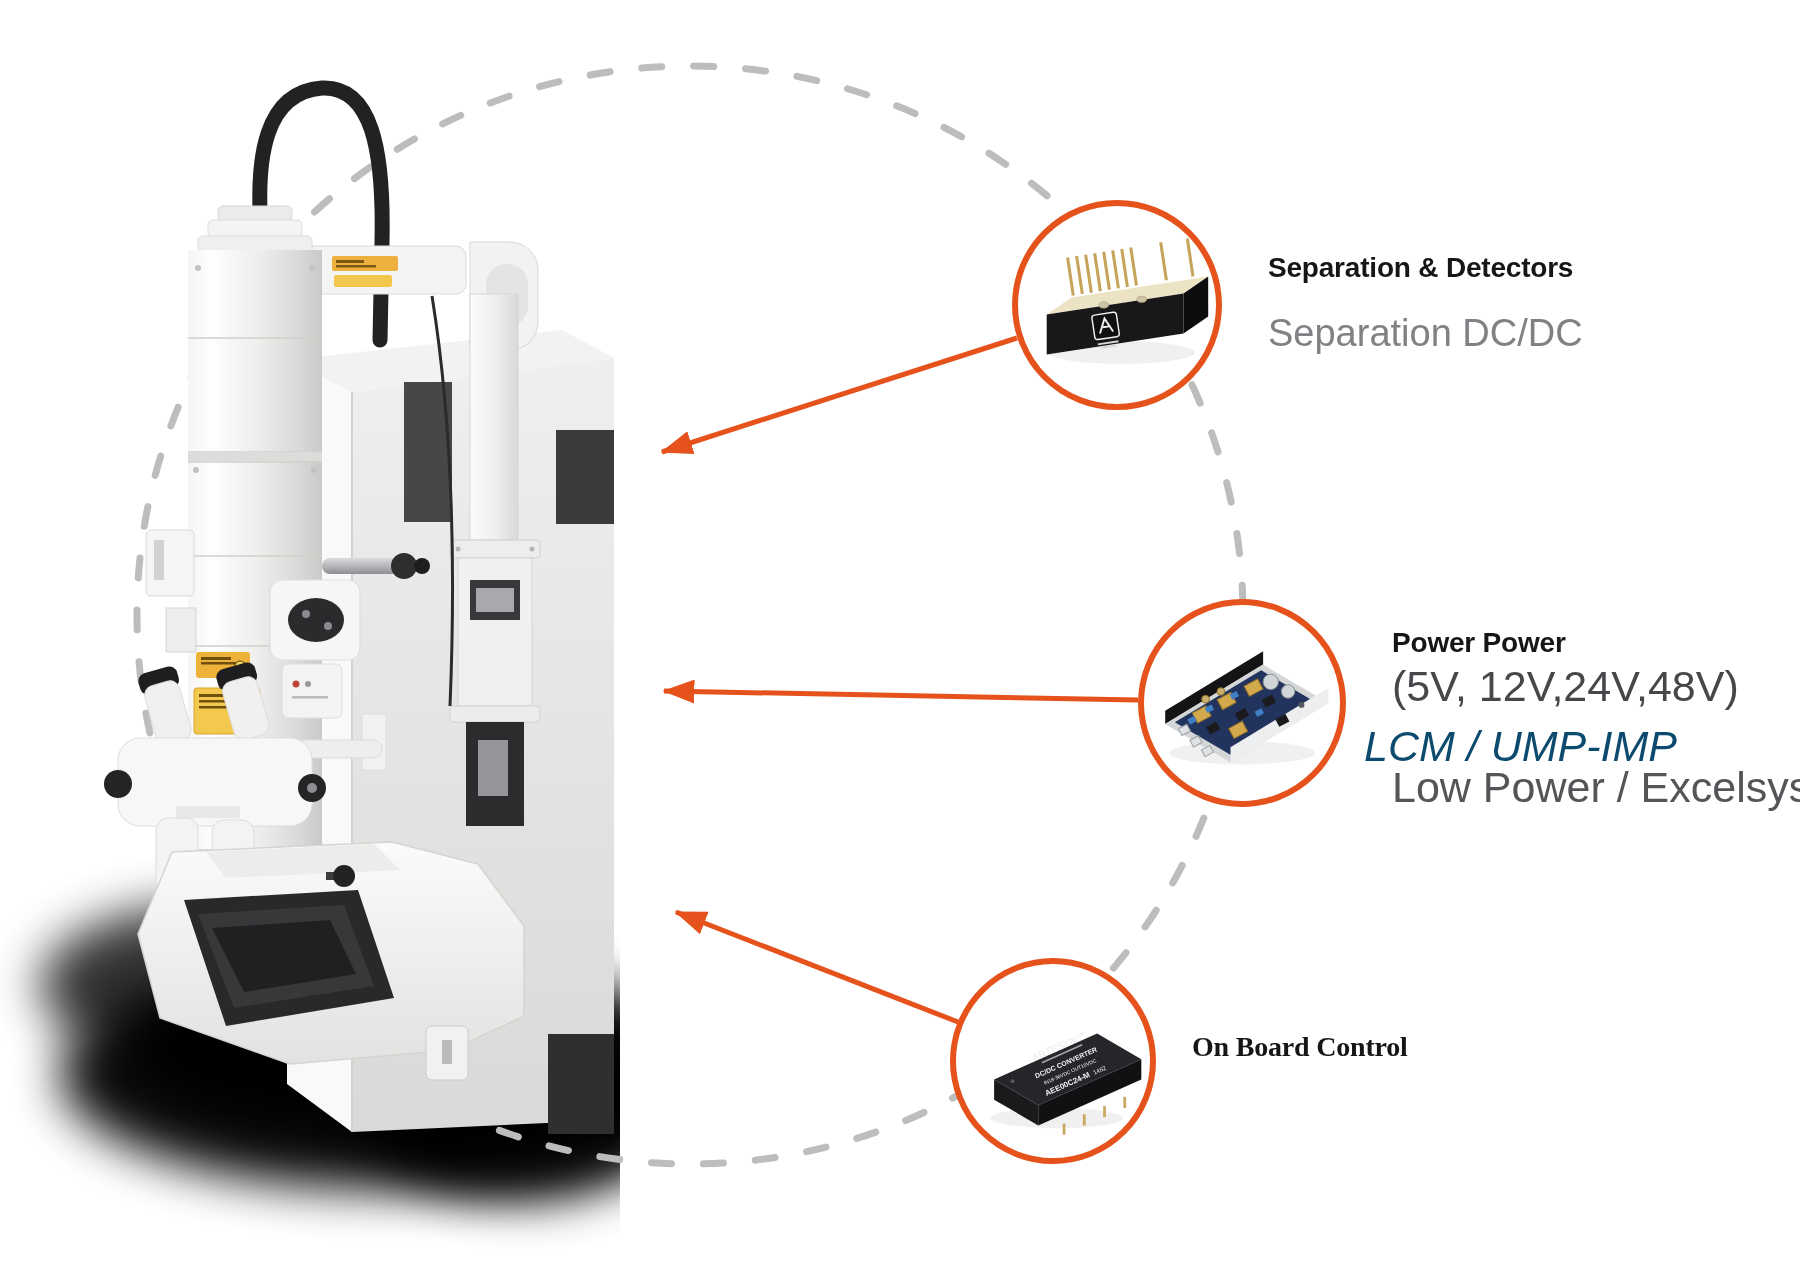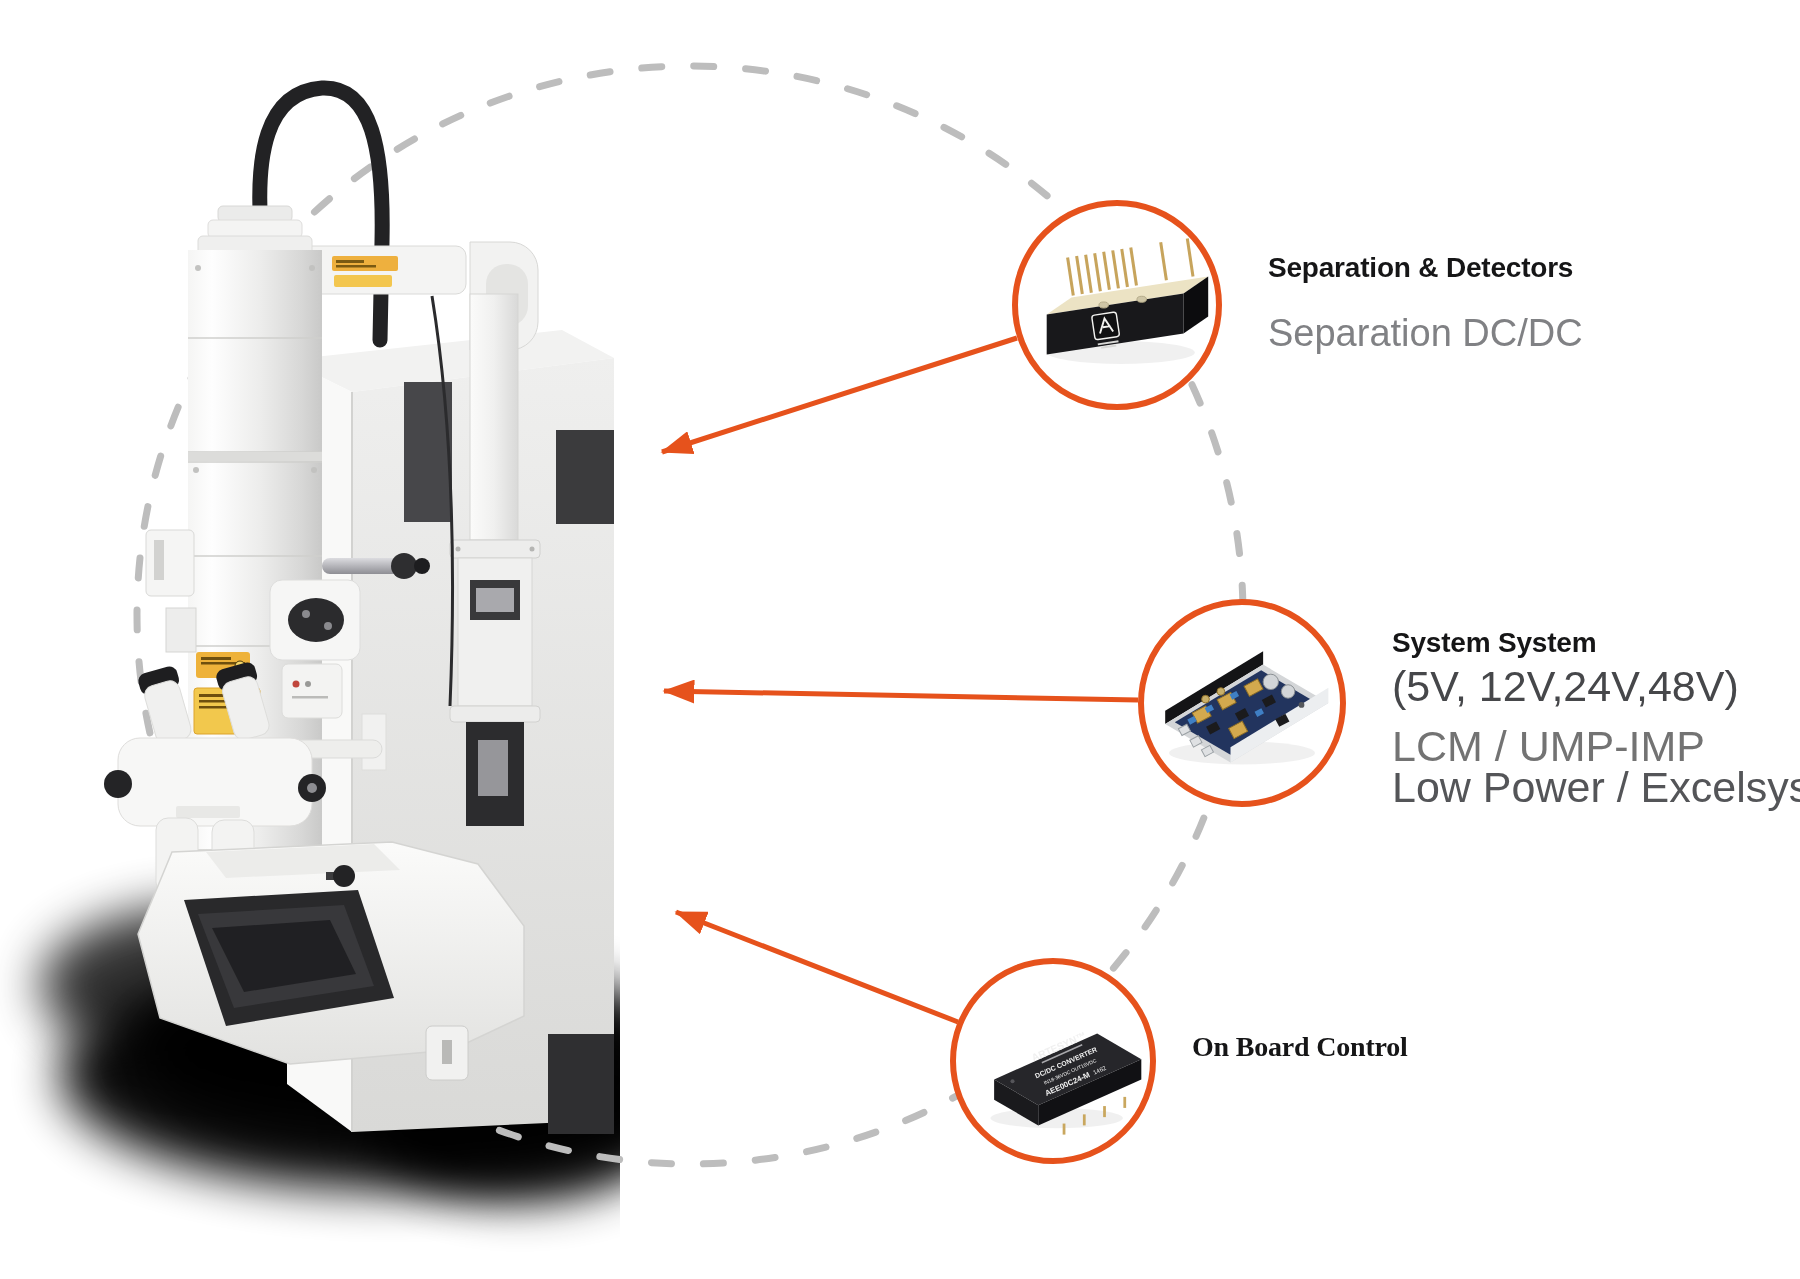--- a/index.html
+++ b/index.html
@@ -12,21 +12,21 @@
   #circle-2{left:1138px;top:599px;width:208px;height:208px;}
   #circle-3{left:950px;top:958px;width:206px;height:206px;}
   .t{position:absolute;line-height:1;white-space:nowrap;}
   .h{font-weight:700;font-size:28px;color:#161617;letter-spacing:-0.2px;}
   .s38{font-size:38px;}
   .s36{font-size:43px;}
   #t1-title{left:1268px;top:254px;}
   #t1-sub{left:1268px;top:314px;color:#808184;}
   #t2-title{left:1392px;top:629px;}
   #t2-volt{left:1392px;top:665px;color:#46474A;}
-  #t2-l1{left:1392px;top:725px;color:#737373;}
+  #t2-l1{left:1364px;top:725px;color:#0c4a6e;font-style:italic;}
   #t2-l2{left:1392px;top:766px;color:#545558;}
   #t3-title{left:1192px;top:1033px;font-family:Liberation Serif, serif;}
   #t3-sub{left:1192px;top:1101px;color:#606164;}
 </style>
 </head>
 <body>
 
 <div class="stage">
 
   <svg class="scene" width="1800" height="1279" viewBox="0 0 1800 1279">
@@ -325,20 +325,20 @@
         <text x="0" y="8" font-size="5.5">IN18-36VDC OUT15VDC</text>
         <text x="-8" y="20" font-size="8.5" font-weight="bold">AEE00C24-M</text>
         <text x="30" y="20" font-size="6.5">1462</text>
       </g>
     </svg>
   </div>
 
   <div class="t h" id="t1-title">Separation &amp; Detectors</div>
   <div class="t s38" id="t1-sub">Separation DC/DC</div>
 
-  <div class="t h" id="t2-title">System System</div>
+  <div class="t h" id="t2-title">Power Power</div>
   <div class="t s36" id="t2-volt">(5V, 12V,24V,48V)</div>
   <div class="t s36" id="t2-l1">LCM / UMP-IMP</div>
   <div class="t s36" id="t2-l2">Low Power / Excelsys</div>
 
   <div class="t h" id="t3-title">On Board Control</div>
 
 </div>
 
 </body></html>

